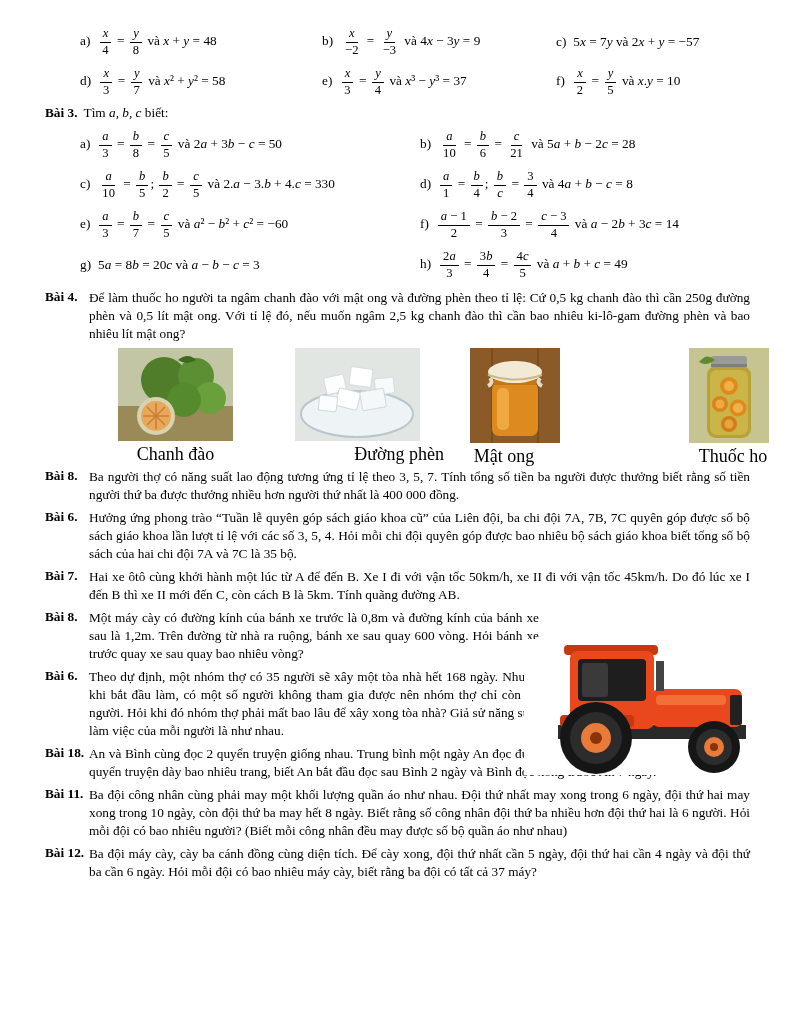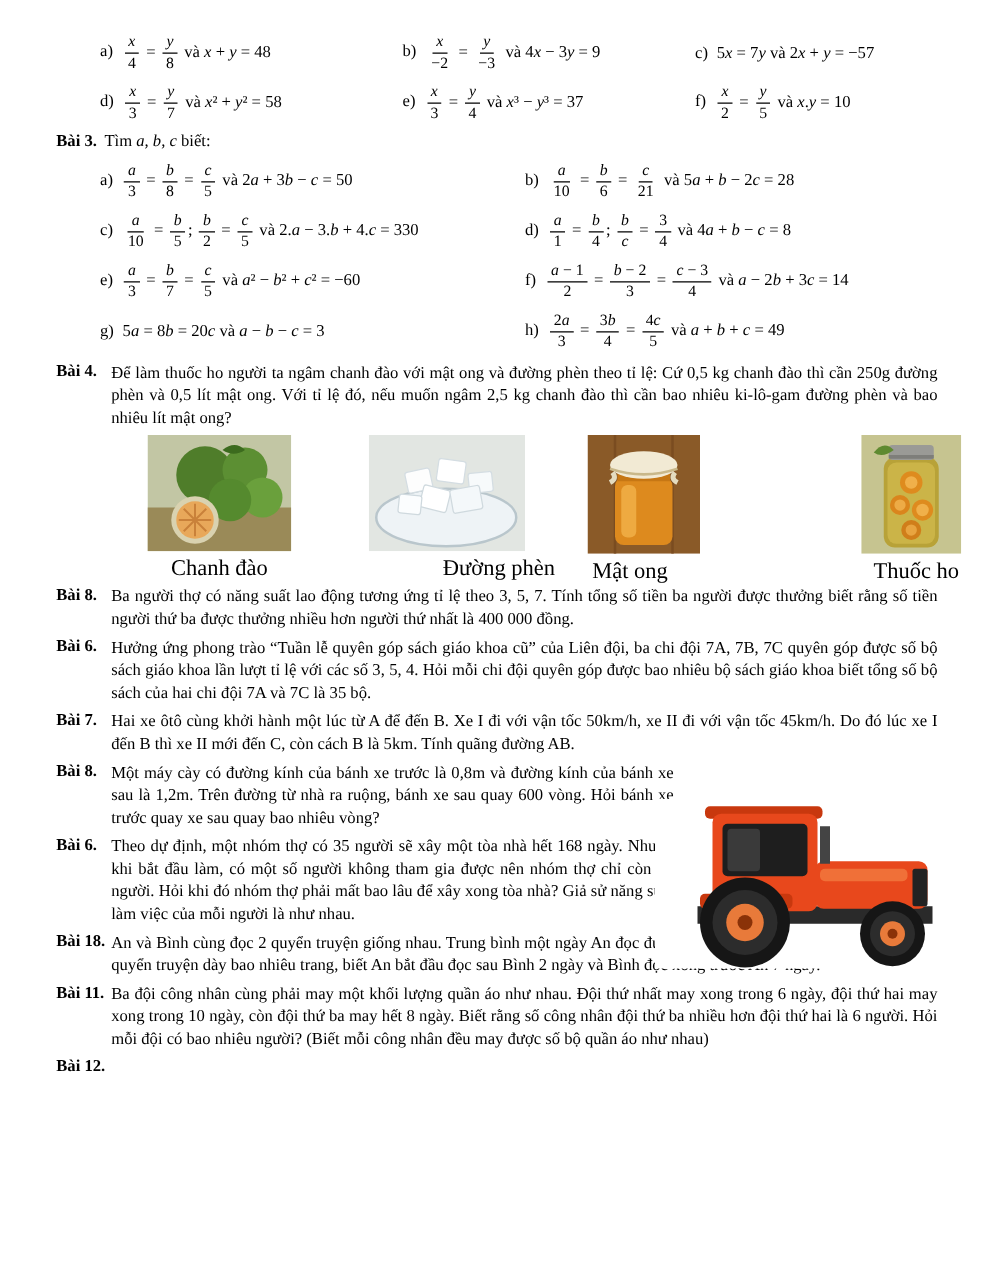--- a/index.html
+++ b/index.html
@@ -314,16 +314,17 @@
   </div>
 
   <div class="prob">
     <div class="plabel">Bài 11.</div>
     <div class="pbody">Ba đội công nhân cùng phải may một khối lượng quần áo như nhau. Đội thứ nhất may xong trong 6 ngày, đội thứ hai may xong trong 10 ngày, còn đội thứ ba may hết 8 ngày. Biết rằng số công nhân đội thứ ba nhiều hơn đội thứ hai là 6 người. Hỏi mỗi đội có bao nhiêu người? (Biết mỗi công nhân đều may được số bộ quần áo như nhau)</div>
   </div>
 
   <div class="prob">
     <div class="plabel">Bài 12.</div>
     <div class="pbody">
+      <span>Ba đội máy cày, cày ba cánh đồng cùng diện tích. Để cày xong, đội thứ nhất cần 5 ngày, đội thứ hai cần 4 ngày và đội thứ ba cần 6 ngày. Hỏi mỗi đội có bao nhiêu máy cày, biết rằng ba đội có tất cả 37 máy?</span>
     </div>
   </div>
 
 </div>
 
 </body></html>

